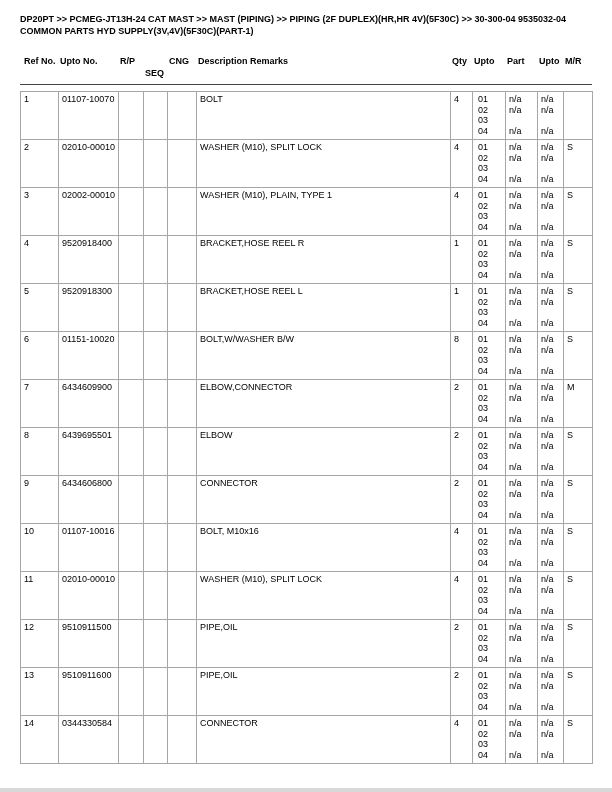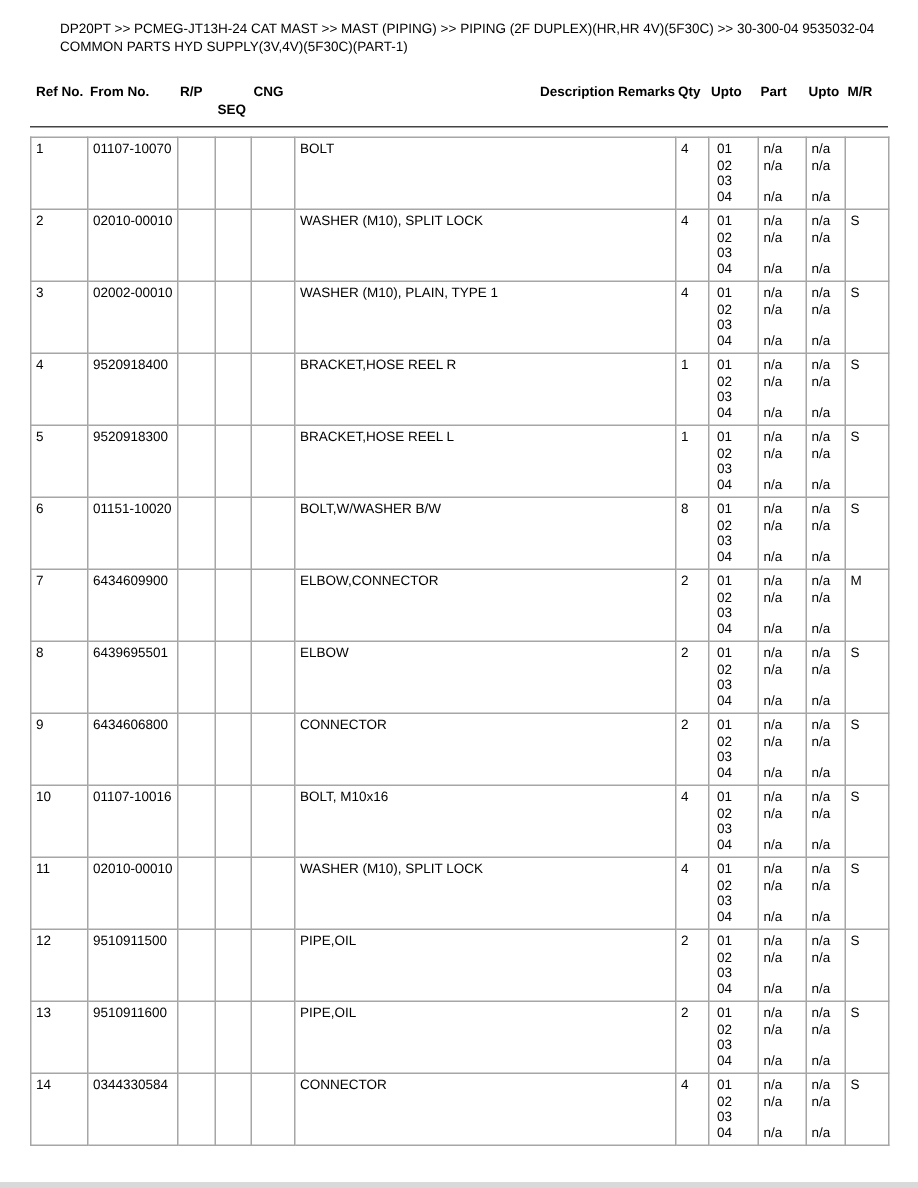--- a/index.html
+++ b/index.html
@@ -7,34 +7,34 @@
     width: 612px; height: 792px; overflow: hidden; position: relative;
     font-family: "Liberation Sans", sans-serif; color: #000;
   }
   .page { padding: 13px 20px 0 20px; }
 
   .title {
     font-size: 9px; font-weight: bold; line-height: 11px;
     margin-bottom: 14px; white-space: nowrap;
   }
   .breadcrumb {
-    font-size: 9px; font-weight: normal; line-height: 12px;
-    width: 572px; margin-bottom: 19px; margin-left: 20px;
+    font-size: 9px; font-weight: bold; line-height: 12px;
+    width: 572px; margin-bottom: 19px;
   }
 
   .thead { display: flex; width: 572px; font-size: 9px; font-weight: bold;
            line-height: 11px; padding-bottom: 5px; }
   .thead span { display: block; box-sizing: border-box; padding-left: 2px;
                 white-space: nowrap; overflow: hidden; }
   .c0 { width: 38px; padding-left: 4px !important; }
   .c1 { width: 60px; }
   .c2 { width: 25px; }
   .c3 { width: 24px; margin-top: 12px; }
   .c4 { width: 29px; }
-  .c5 { width: 254px; text-align: right; }
+  .c5 { width: 254px; }
   .c6 { width: 22px; }
   .c7 { width: 33px; }
   .c8 { width: 32px; }
   .c9 { width: 26px; }
   .c10 { width: 29px; }
 
   .rule { width: 572px; border-top: 1px solid #444444; margin-bottom: 6px; }
 
   table.parts { border-collapse: collapse; table-layout: fixed; width: 572px; }
   table.parts td {
@@ -54,21 +54,21 @@
 </head>
 <body>
 
 <div class="page">
 
 
   <div class="breadcrumb">DP20PT &gt;&gt; PCMEG-JT13H-24 CAT MAST &gt;&gt; MAST (PIPING) &gt;&gt; PIPING (2F DUPLEX)(HR,HR 4V)(5F30C) &gt;&gt; 30-300-04 9535032-04 COMMON PARTS HYD SUPPLY(3V,4V)(5F30C)(PART-1)</div>
 
   <div class="thead">
     <span class="c0">Ref No.</span>
-    <span class="c1">From No.</span>
+    <span class="c1">Upto No.</span>
     <span class="c2">R/P</span>
     <span class="c3">SEQ</span>
     <span class="c4">CNG</span>
     <span class="c5">Description Remarks</span>
     <span class="c6">Qty</span>
     <span class="c7">Upto</span>
     <span class="c8">Part</span>
     <span class="c9">Upto</span>
     <span class="c10">M/R</span>
   </div>

